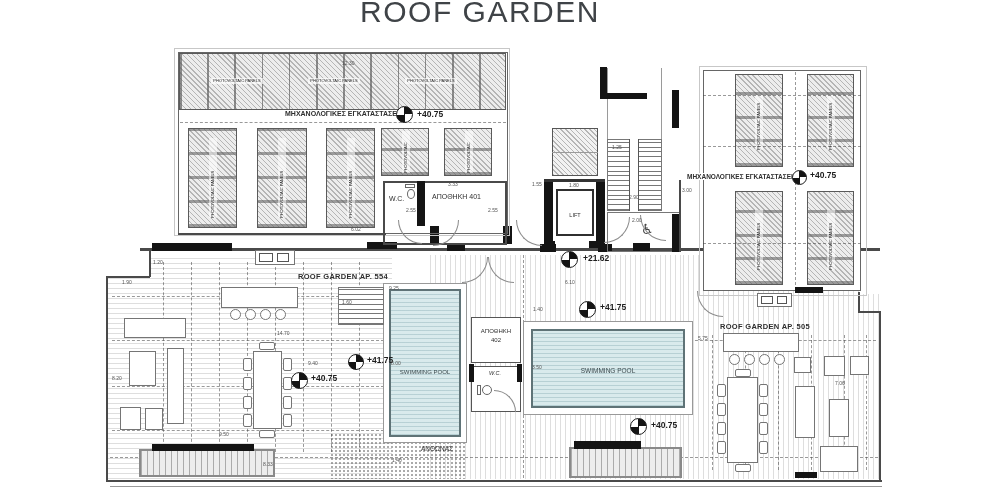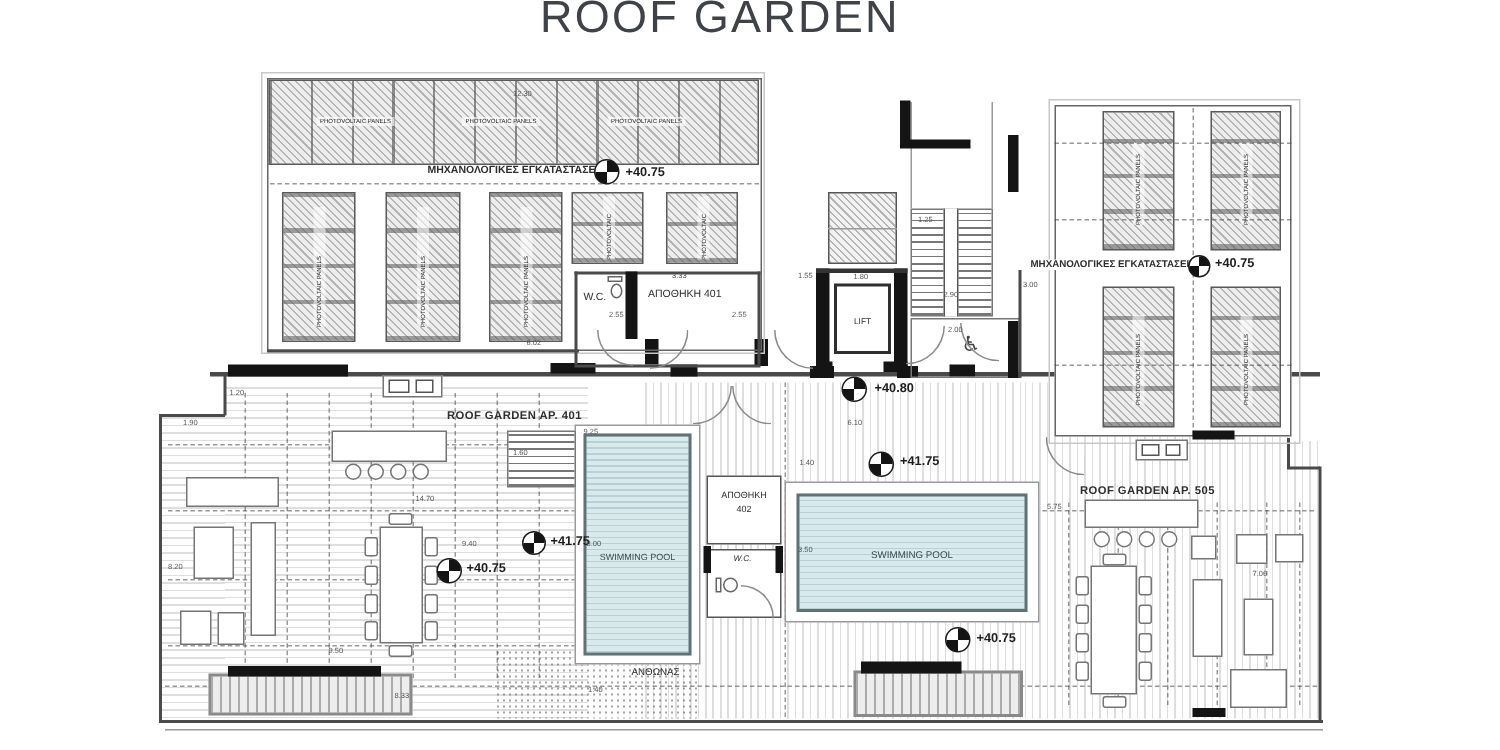--- a/index.html
+++ b/index.html
@@ -260,30 +260,30 @@
   <div class="furn" style="left:850px;top:356px;width:19px;height:19px;"></div>
   <div class="furn" style="left:795px;top:386px;width:20px;height:52px;"></div>
   <div class="furn" style="left:829px;top:399px;width:20px;height:38px;"></div>
   <div class="furn" style="left:820px;top:446px;width:38px;height:26px;"></div>
 
   <div class="planter" style="left:139px;top:449px;width:136px;height:28px;"></div>
   <div class="wall" style="left:152px;top:444px;width:102px;height:7px;"></div>
   <div class="planter" style="left:569px;top:447px;width:113px;height:31px;"></div>
   <div class="wall" style="left:574px;top:441px;width:67px;height:8px;"></div>
 
-  <div class="lbl" style="left:298px;top:272px;font-size:7.5px;font-weight:bold;letter-spacing:0.3px;">ROOF GARDEN  AP. 401</div>
+  <div class="lbl" style="left:298px;top:272px;font-size:7.5px;font-weight:bold;letter-spacing:0.3px;">ROOF GARDEN  AP. 554</div>
   <div class="lbl" style="left:720px;top:322px;font-size:7.5px;font-weight:bold;letter-spacing:0.3px;">ROOF GARDEN  AP. 505</div>
   <div class="lbl" style="left:421px;top:445px;font-size:6.5px;">ΑΝΘΩΝΑΣ</div>
 
   <div class="bench" style="left:396px;top:106px;width:17px;height:17px;"></div>
   <div class="elev" style="left:417px;top:109px;">+40.75</div>
   <div class="bench" style="left:792px;top:170px;width:15px;height:15px;"></div>
   <div class="elev" style="left:810px;top:170px;">+40.75</div>
   <div class="bench" style="left:561px;top:251px;width:17px;height:17px;"></div>
-  <div class="elev" style="left:583px;top:253px;">+40.80</div>
+  <div class="elev" style="left:583px;top:253px;">+21.62</div>
   <div class="bench" style="left:348px;top:354px;width:16px;height:16px;"></div>
   <div class="elev" style="left:367px;top:355px;">+41.75</div>
   <div class="bench" style="left:291px;top:372px;width:17px;height:17px;"></div>
   <div class="elev" style="left:311px;top:373px;">+40.75</div>
   <div class="bench" style="left:579px;top:301px;width:17px;height:17px;"></div>
   <div class="elev" style="left:600px;top:302px;">+41.75</div>
   <div class="bench" style="left:630px;top:418px;width:17px;height:17px;"></div>
   <div class="elev" style="left:651px;top:420px;">+40.75</div>
 
   <div class="dim" style="left:342px;top:60px;">12.30</div>

